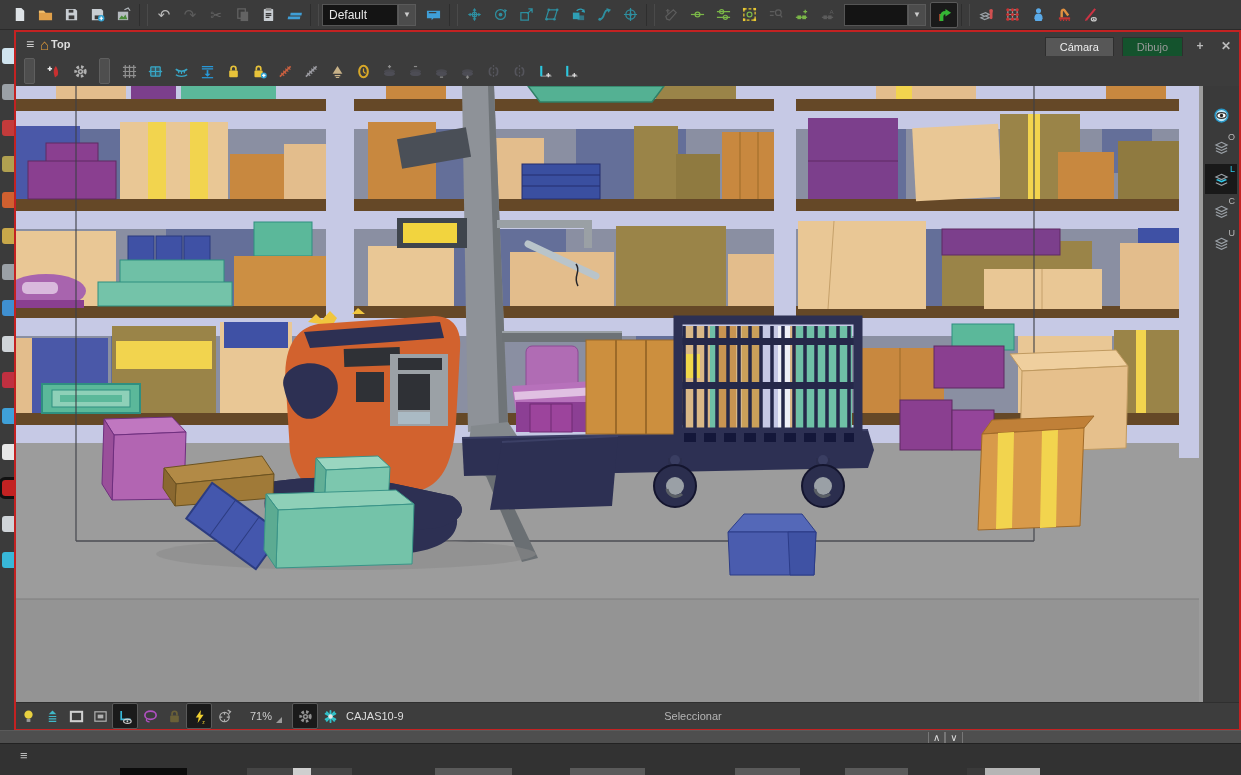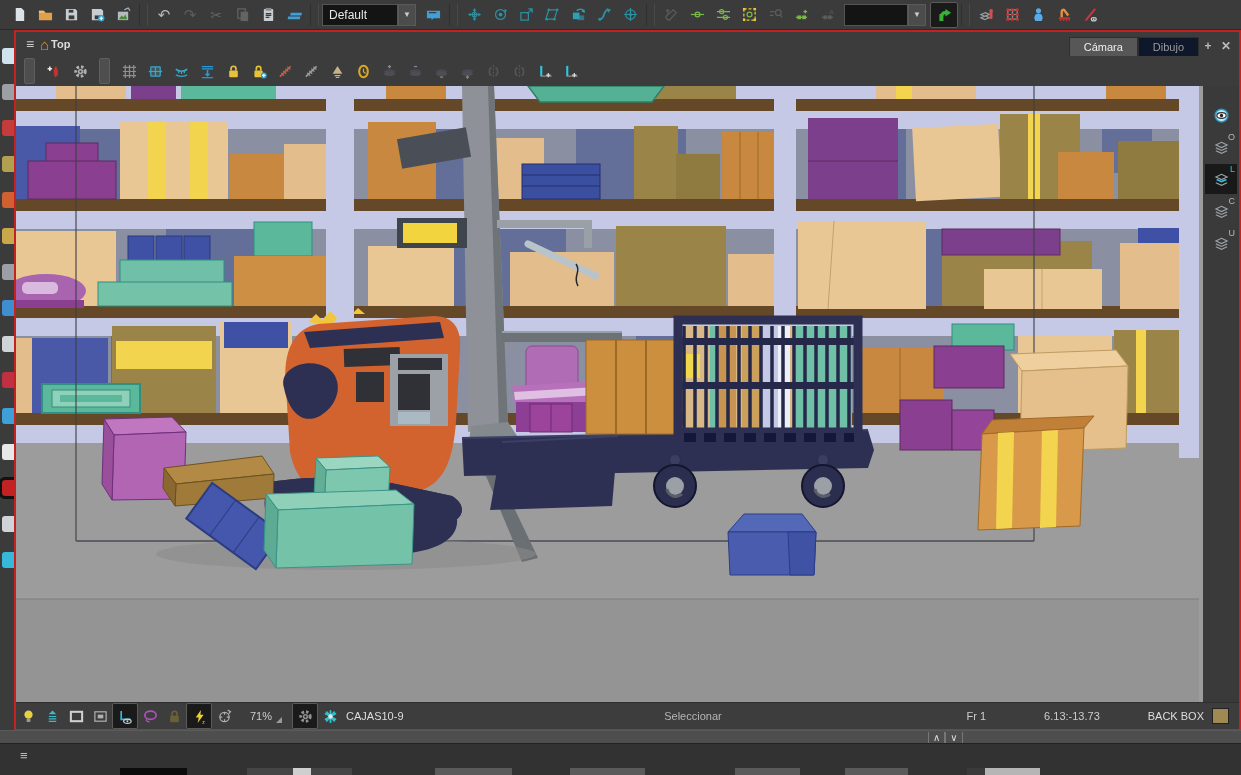--- a/index.html
+++ b/index.html
@@ -22,22 +22,22 @@
   #leftstrip{position:absolute;left:0;top:30px;bottom:44px;width:14px;background:#3b3b3b;overflow:hidden;}
   .stub{position:absolute;left:2px;width:12px;height:16px;border-radius:3px 0 0 3px;}
   .stub.sact{outline:3px solid #111;}
   
   #panel{position:absolute;left:14px;top:30px;right:0;bottom:44px;border:2px solid #c32222;
          background:#3c3c3c;display:flex;flex-direction:column;box-sizing:border-box;}
   #phead{height:24px;display:flex;align-items:center;padding:0 4px;flex:0 0 auto;}
   #phead .menu{font-size:14px;color:#ccc;width:20px;text-align:center;}
   #phead .home{color:#e09a3a;font-size:15px;margin-right:2px;}
   #ptitle{font-weight:bold;color:#ddd;font-size:11px;}
-  #tabs{margin-left:auto;display:flex;align-items:flex-end;height:24px;}
-  .tab{padding:3px 14px;font-size:11px;background:#0f172a;color:#999;border:1px solid #2e2e2e;border-bottom:none;}
+  #tabs{margin-left:auto;display:flex;align-items:flex-end;height:24px;gap:8px;}
+  .tab{padding:3px 14px;font-size:11px;background:#14532d;color:#999;border:1px solid #2e2e2e;border-bottom:none;}
   .tab.on{background:#575757;color:#eee;}
   .tabbtn{width:18px;height:20px;display:flex;align-items:center;justify-content:center;color:#bbb;font-weight:bold;}
   #ptools{height:30px;display:flex;align-items:center;padding-left:2px;flex:0 0 auto;}
   .handle{width:9px;height:24px;background:#4e4e4e;border:1px solid #5f5f5f;border-radius:2px;margin:0 6px;flex:0 0 auto;}
   #pmain{flex:1;display:flex;min-height:0;}
   #canvaswrap{flex:1;position:relative;background:#9c9c9c;overflow:hidden;}
   #canvaswrap svg{display:block}
   
   #rail{width:36px;background:#3a3a3a;flex:0 0 auto;display:flex;flex-direction:column;align-items:center;padding-top:14px;}
   .railitem{width:32px;height:30px;display:flex;align-items:center;justify-content:center;position:relative;margin-bottom:2px;color:#9aa0a6;}
@@ -790,26 +790,20 @@
             </svg>
           </span></span>
       <span style="display:contents"><span class="icn" style="color: rgb(48, 192, 200);">
             <svg viewBox="0 0 16 16" width="15" height="15" stroke-width="1.3">
               <path d="M8 2v12M2.8 5l10.4 6M2.8 11l10.4-6M4 3.4l8 9.2M12 3.4l-8 9.2" stroke="currentColor" stroke-width="2" stroke-linecap="round"></path>
               <circle cx="8" cy="8" r="2.4" fill="#e8e8e8"></circle>
             </svg>
           </span></span>
       <span id="scenename">CAJAS10-9</span>
       <span id="toolname">Seleccionar</span>
-      <span id="rightinfo">
-        <span id="framelabel">Fr 1</span>
-        <span id="coords">6.13:-13.73</span>
-        <span id="colorlabel">BACK BOX</span>
-        <span id="swatch" style="background: rgb(161, 138, 82);"></span>
-      </span>
     </div>
   </div>
 
   <div id="splitter">
     <div id="splitbtns">
       <span>∧</span>
       <span>∨</span>
     </div>
   </div>
 

